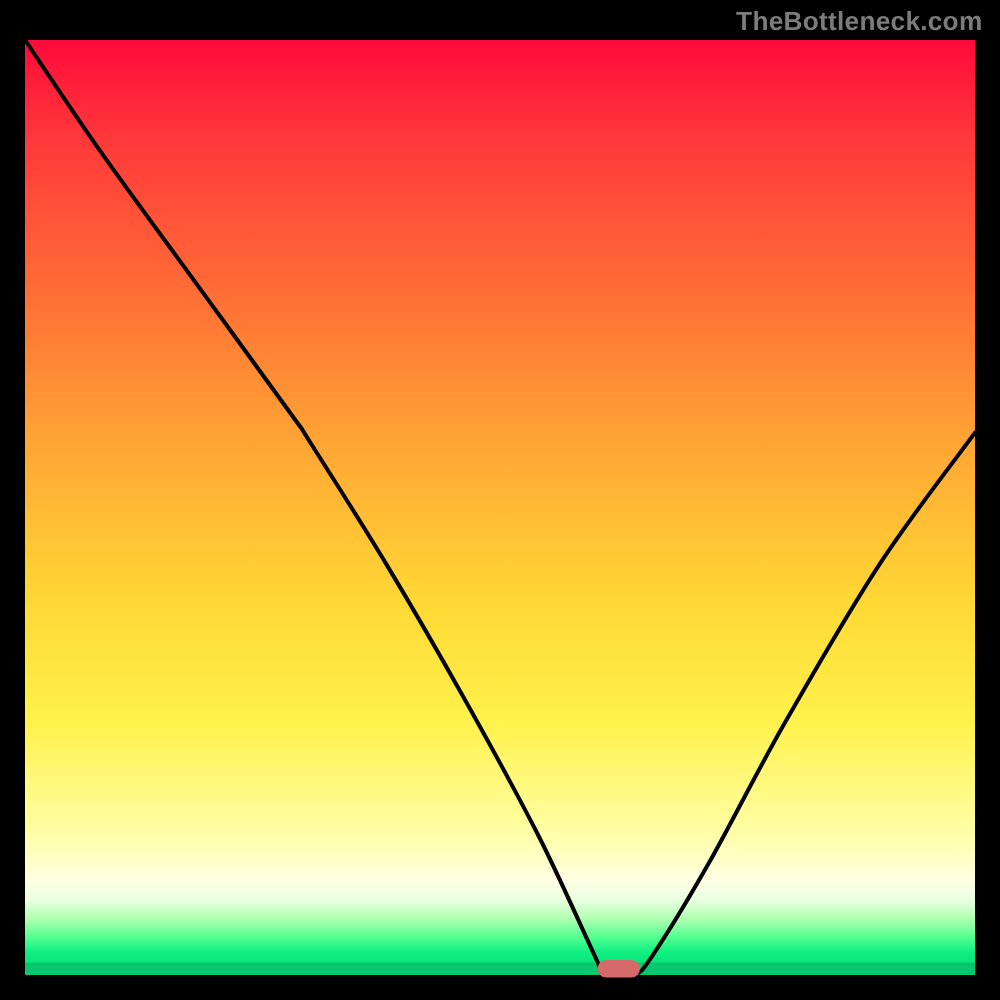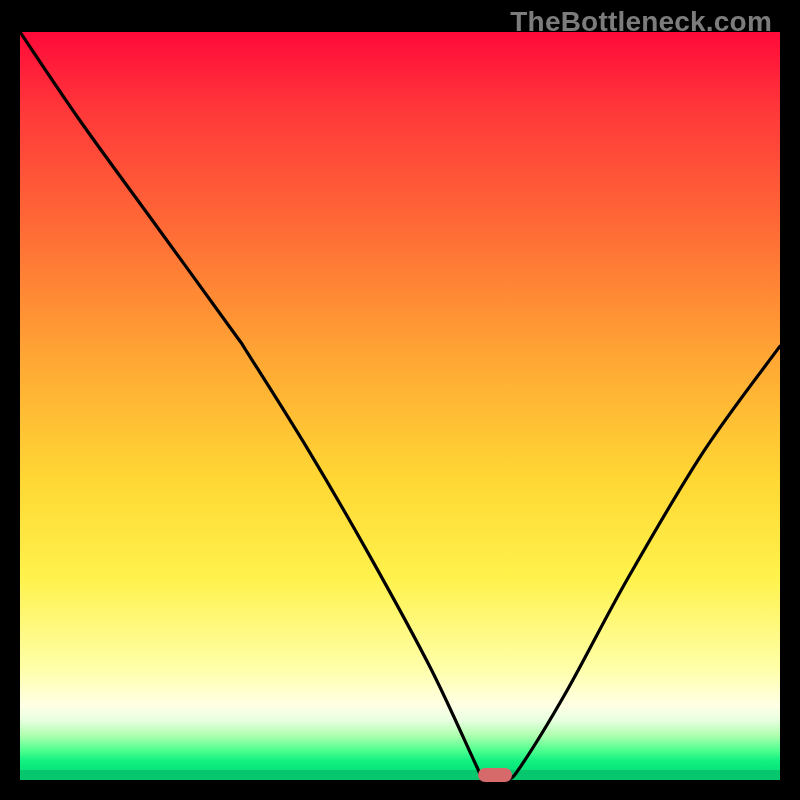--- a/index.html
+++ b/index.html
@@ -68,23 +68,23 @@
     position: absolute;
     width: 34px;
     height: 14px;
     border-radius: 7px;
     background: #d66a6a;
     transform: translate(-50%, -50%);
   }
   .attribution {
     position: absolute;
     top: 6px;
-    right: 28px;
+    right: 14px;
     font-family: "Segoe UI", Arial, sans-serif;
-    font-size: 28px;
+    font-size: 21px;
     font-weight: 600;
     color: #7c7c7c;
     letter-spacing: 0.2px;
     user-select: none;
   }
 </style>
 </head>
 <body>
 
 <div class="attribution">TheBottleneck.com</div>

